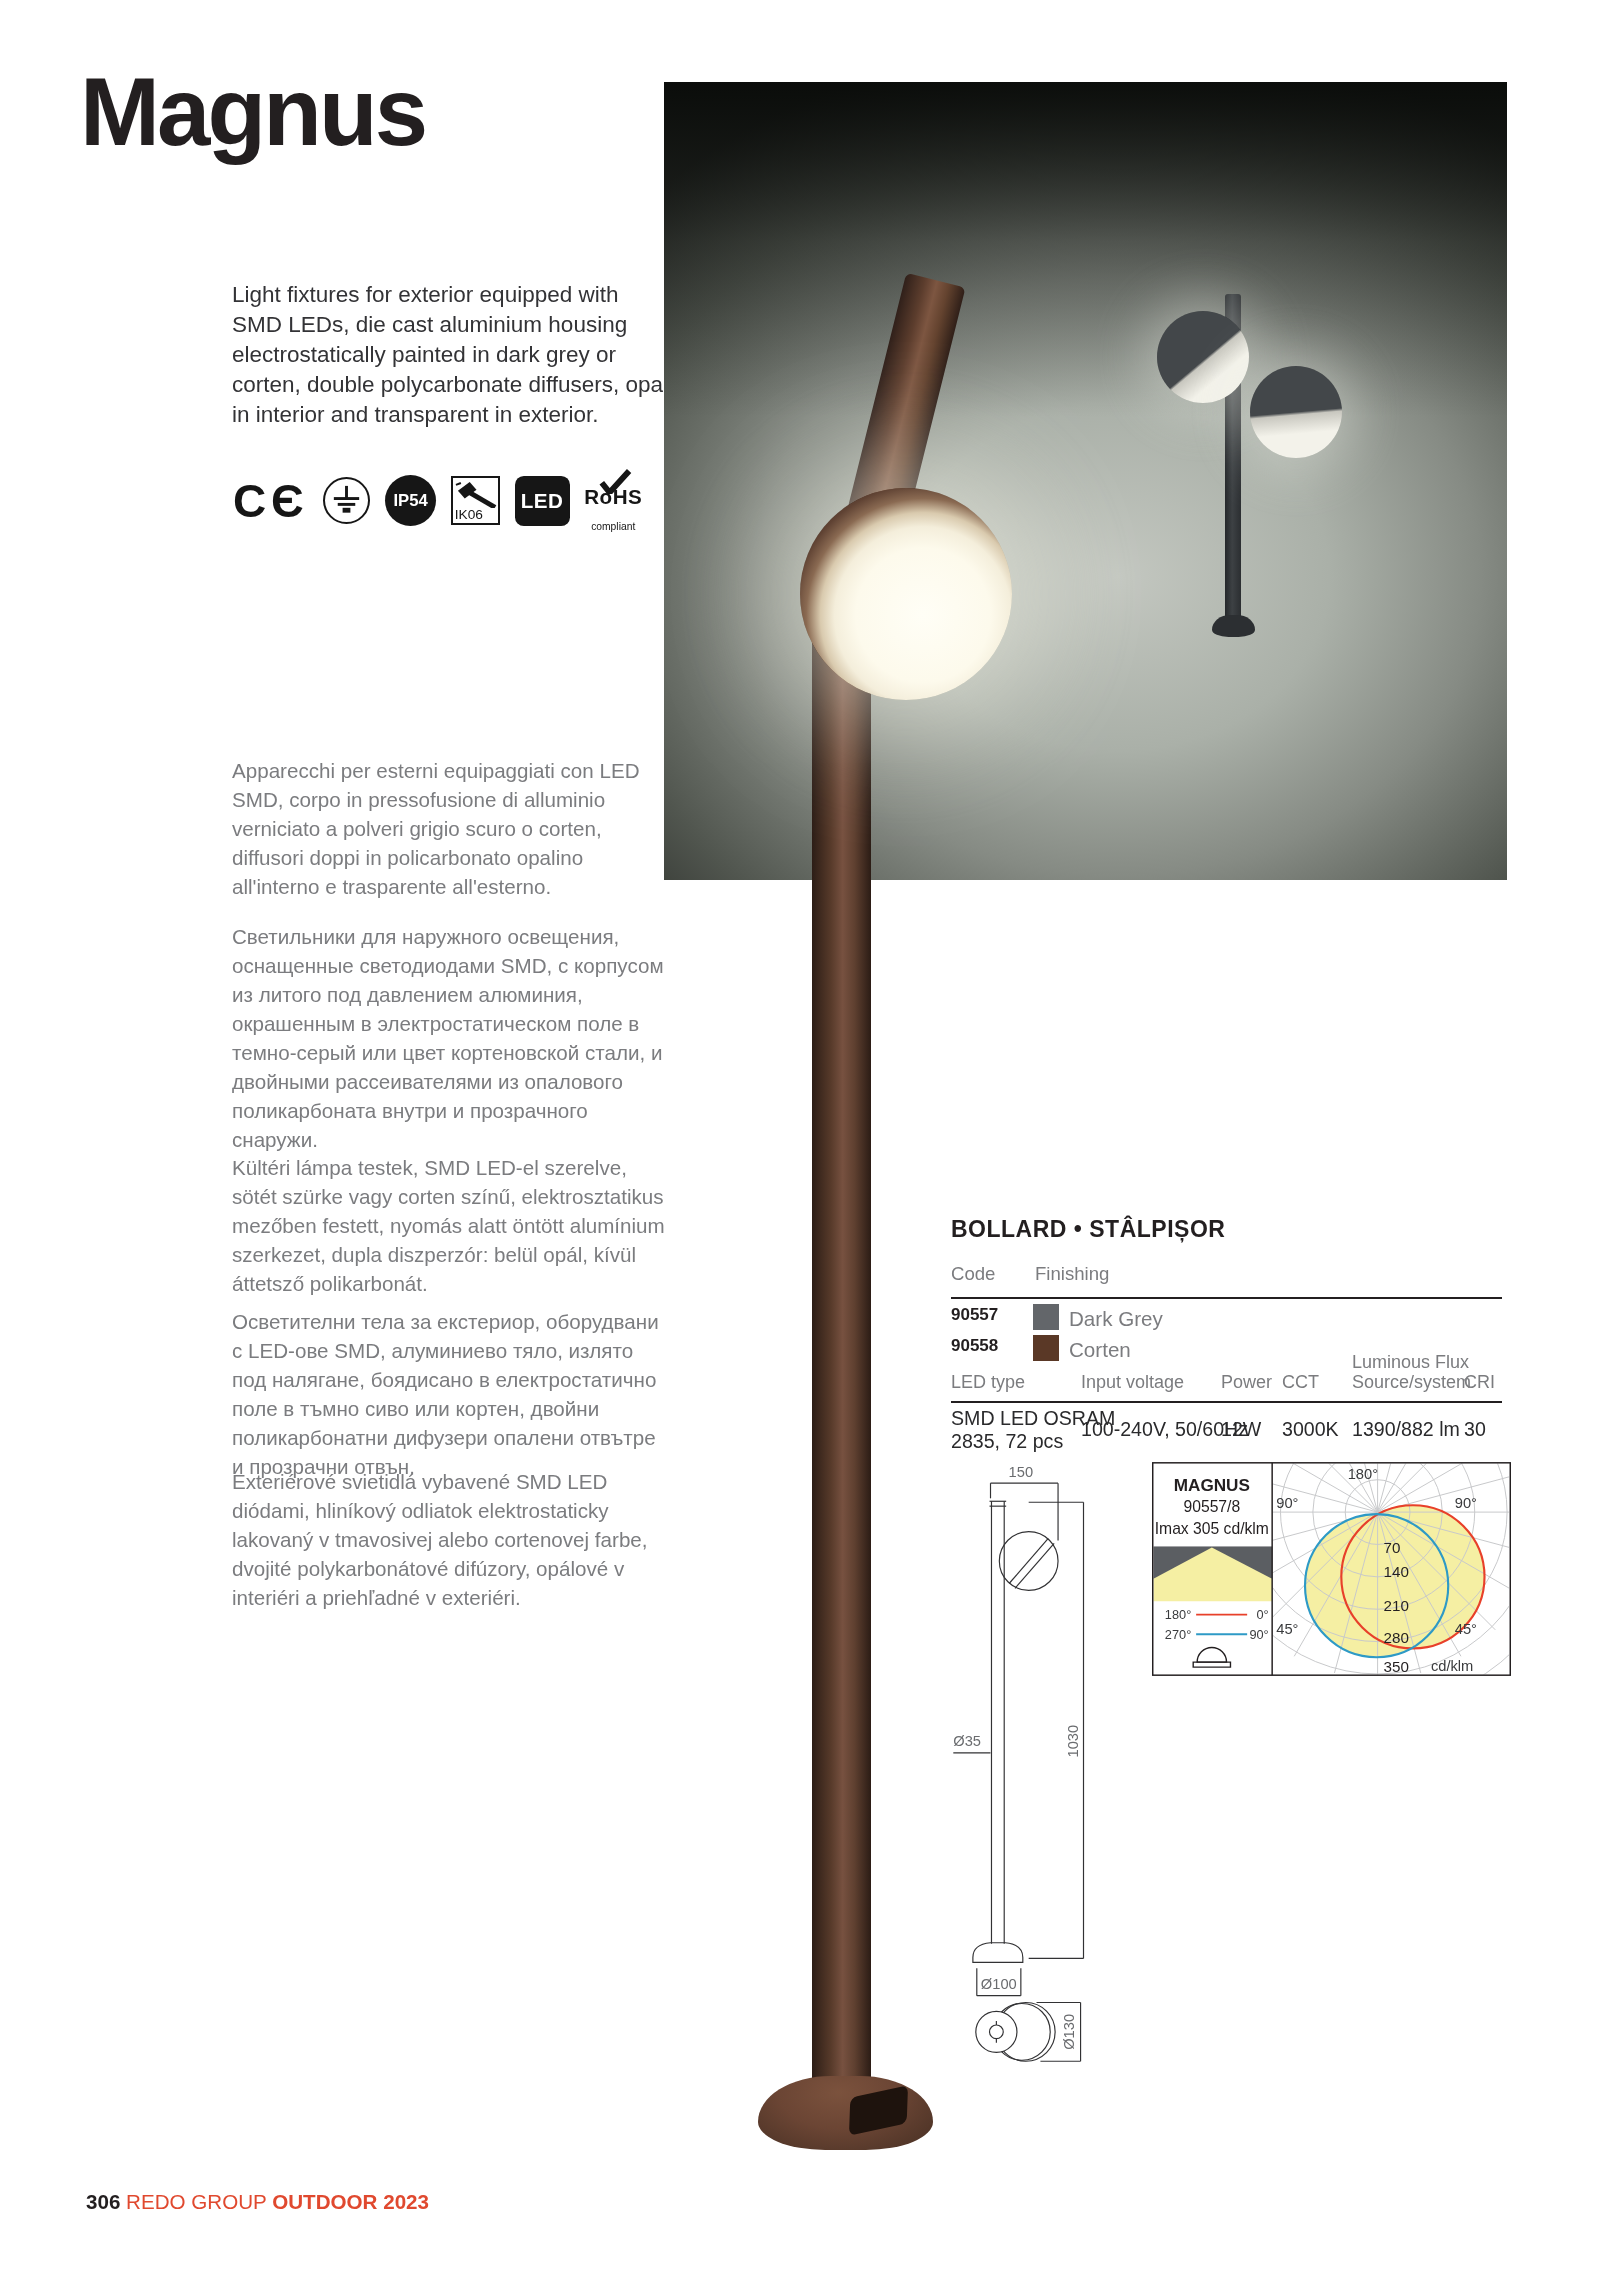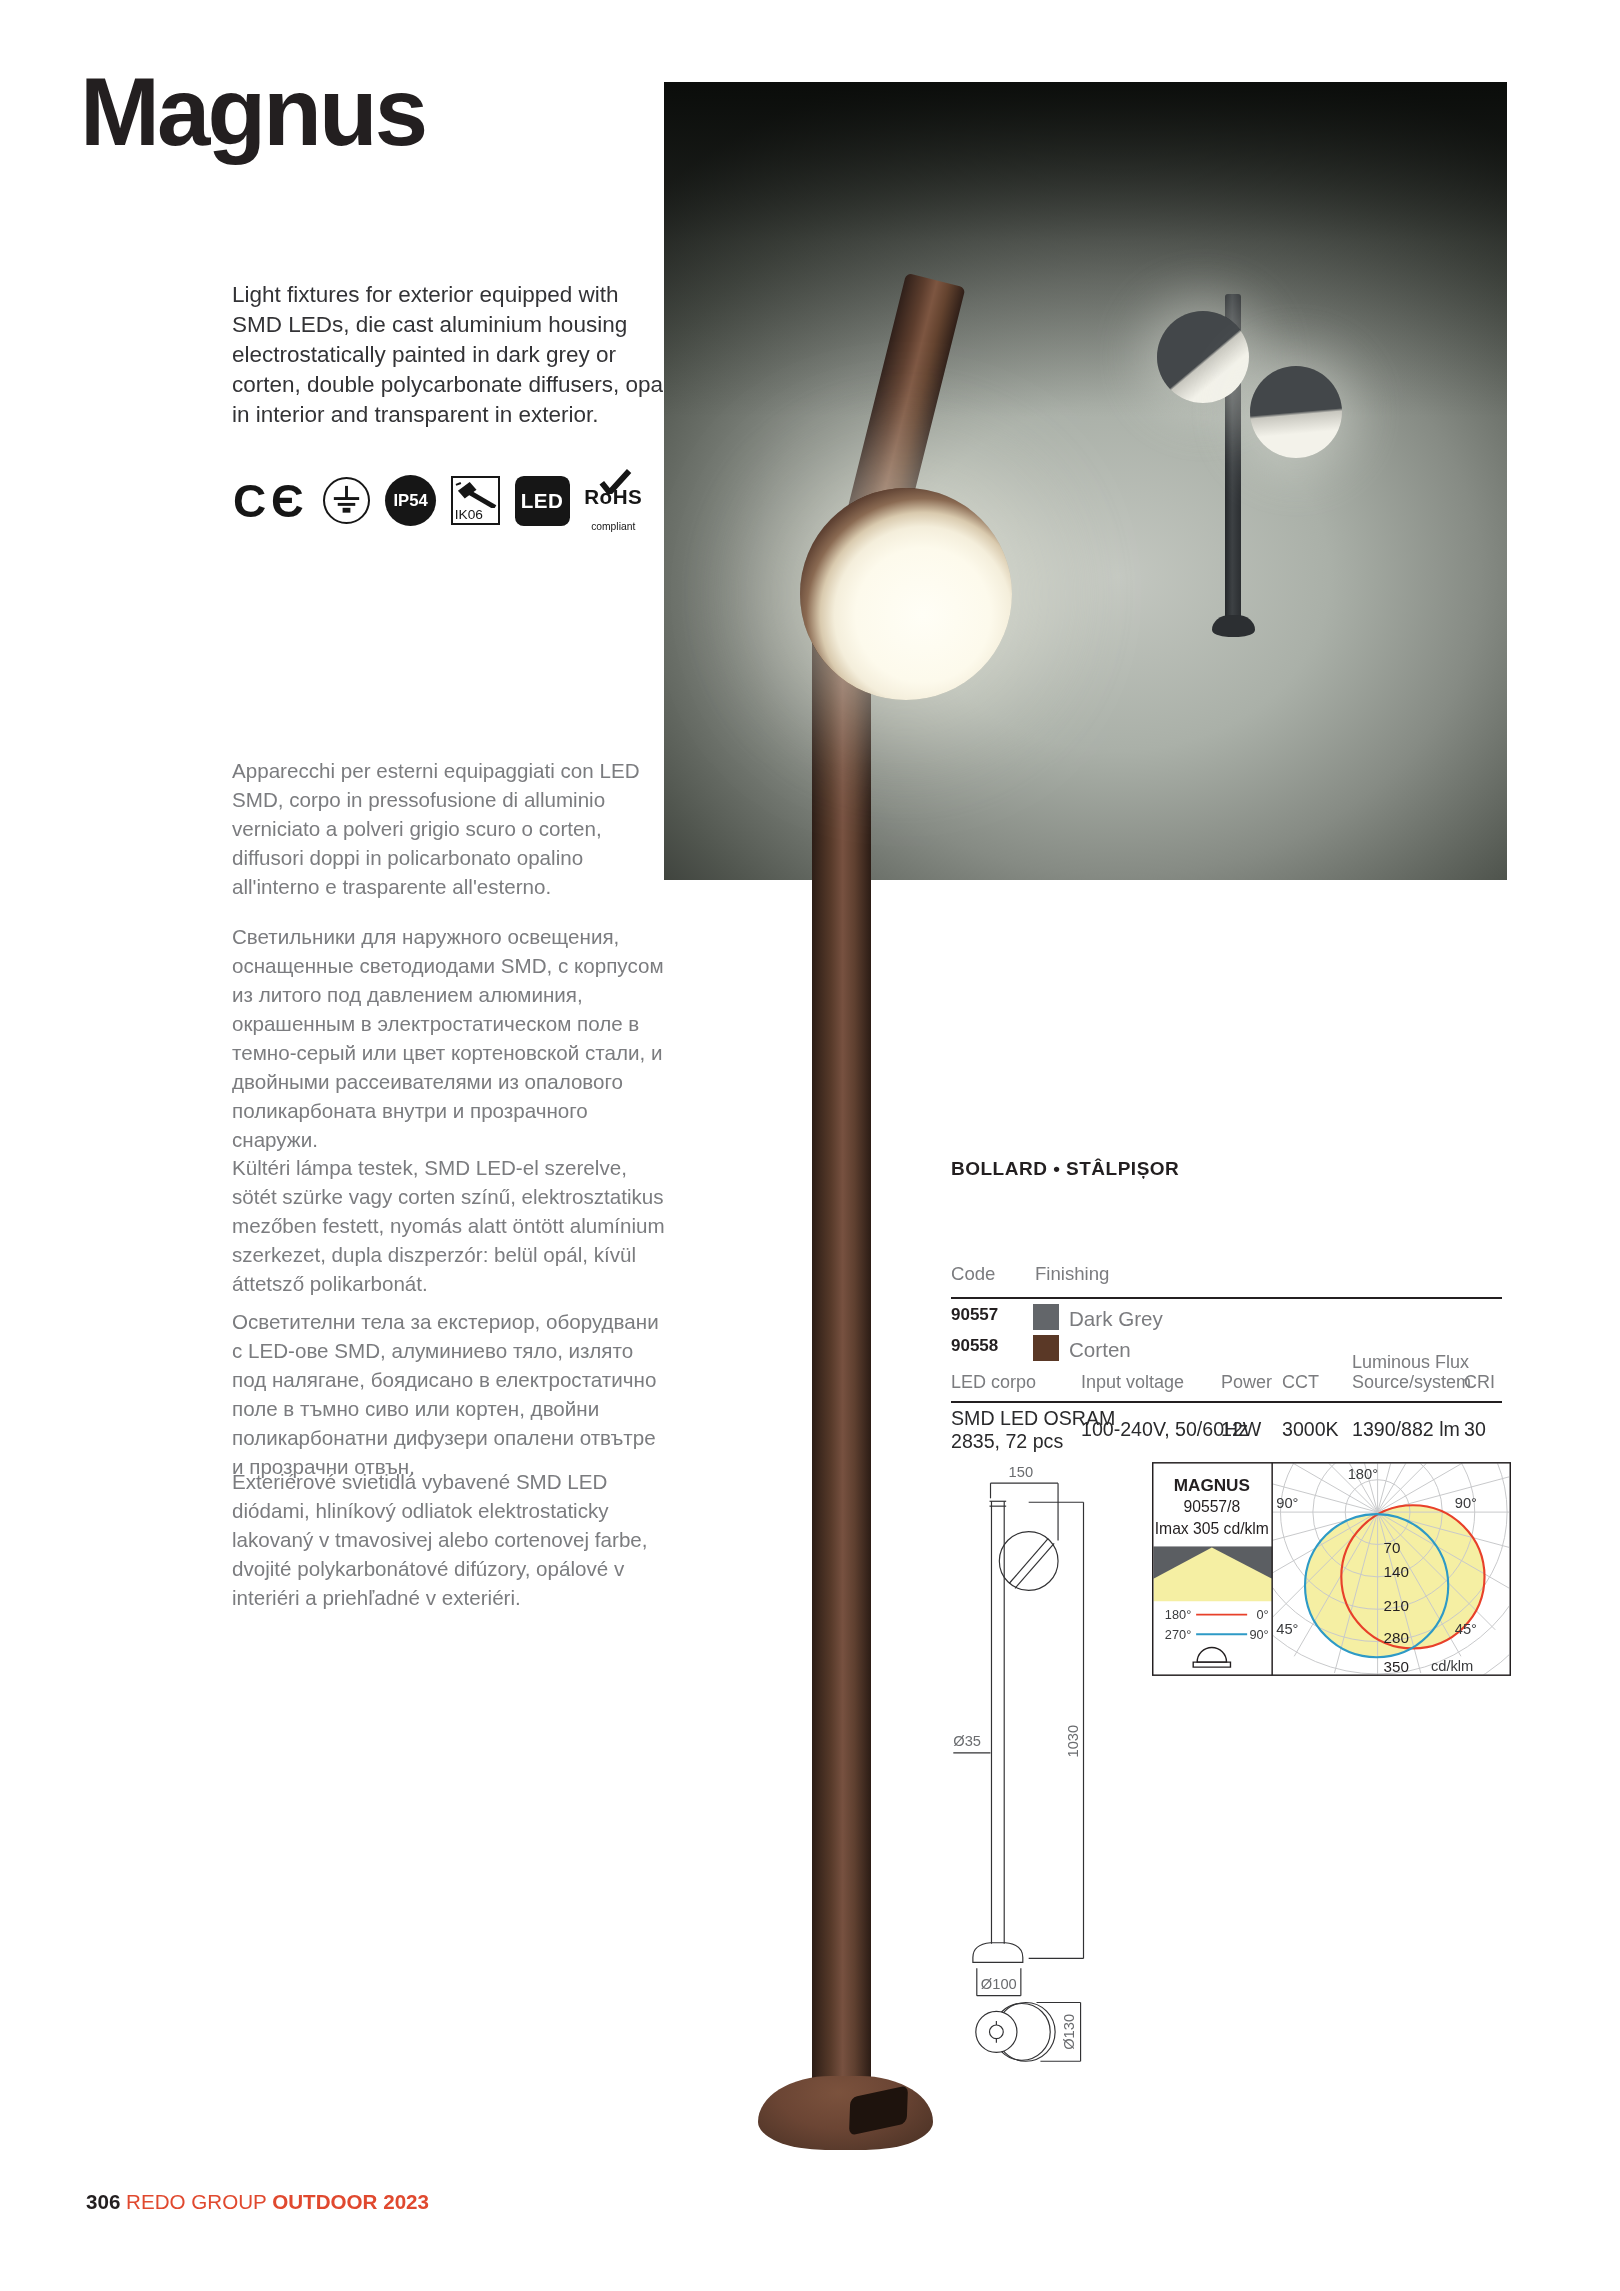--- a/index.html
+++ b/index.html
@@ -58,21 +58,21 @@
   .fg-base{
     left:758px;top:2076px;width:175px;height:74px;
     background:radial-gradient(ellipse at 46% 22%, #7b523d 0%, #6b4534 45%, #55382a 78%, #472e22 100%);
     border-radius:50% 50% 46% 46%/74% 74% 46% 46%;
   }
   .fg-base-notch{
     position:absolute;right:25.5px;top:15.7px;width:59px;height:37px;background:#1e130d;
     transform:rotate(-12deg) skewX(-14deg);border-radius:6.9px;
   }
   
-  .section-heading{left:951px;top:1158px;font-size:19px;font-weight:bold;letter-spacing:0.5px;color:#231f20;}
+  .section-heading{left:951px;top:1216px;font-size:23px;font-weight:bold;letter-spacing:0.5px;color:#231f20;}
   .code-table{left:951px;top:1261px;width:551px;height:110px;}
   .code-table .hdr{position:absolute;top:2px;font-size:18.6px;color:#7b7c7f;}
   .code-table .rule{position:absolute;top:36px;left:0;width:551px;border-top:2px solid #231f20;}
   .code-table .code{position:absolute;left:0;font-size:17px;font-weight:bold;color:#231f20;}
   .swatch{position:absolute;left:82px;width:25.5px;height:25.5px;}
   .code-table .finish{position:absolute;left:118px;font-size:20.6px;color:#7b7c7f;}
   .spec-table{left:951px;top:1356px;width:551px;height:108px;}
   .spec-table .shdr{position:absolute;font-size:18px;color:#7b7c7f;white-space:nowrap;}
   .spec-table .rule{position:absolute;top:45px;left:0;width:551px;border-top:2px solid #231f20;}
   .spec-table .sval{position:absolute;font-size:19.6px;color:#2a2a2c;white-space:nowrap;}
@@ -152,21 +152,21 @@
       <span class="finish" style="top:46px">Dark Grey</span>
     </div>
     <div>
       <span class="code" style="top:75px">90558</span>
       <span class="swatch" style="top: 74px; background-color: rgb(90, 56, 38);"></span>
       <span class="finish" style="top:77px">Corten</span>
     </div>
   </div>
 
   <div class="abs spec-table">
-    <span class="shdr" style="left:0;top:15.7px">LED corpo</span>
+    <span class="shdr" style="left:0;top:15.7px">LED type</span>
     <span class="shdr" style="left:130px;top:15.7px">Input voltage</span>
     <span class="shdr" style="left:270px;top:15.7px">Power</span>
     <span class="shdr" style="left:331px;top:15.7px">CCT</span>
     <span class="shdr" style="left:401px;top:-3.9px">Luminous Flux</span>
     <span class="shdr" style="left:401px;top:15.7px">Source/system</span>
     <span class="shdr" style="left:513px;top:15.7px">CRI</span>
     <div class="rule"></div>
     <span class="sval" style="left:0;top:51px">SMD LED OSRAM</span>
     <span class="sval" style="left:0;top:74px">2835, 72 pcs</span>
     <span class="sval" style="left:130px;top:62px">100-240V, 50/60Hz</span>

